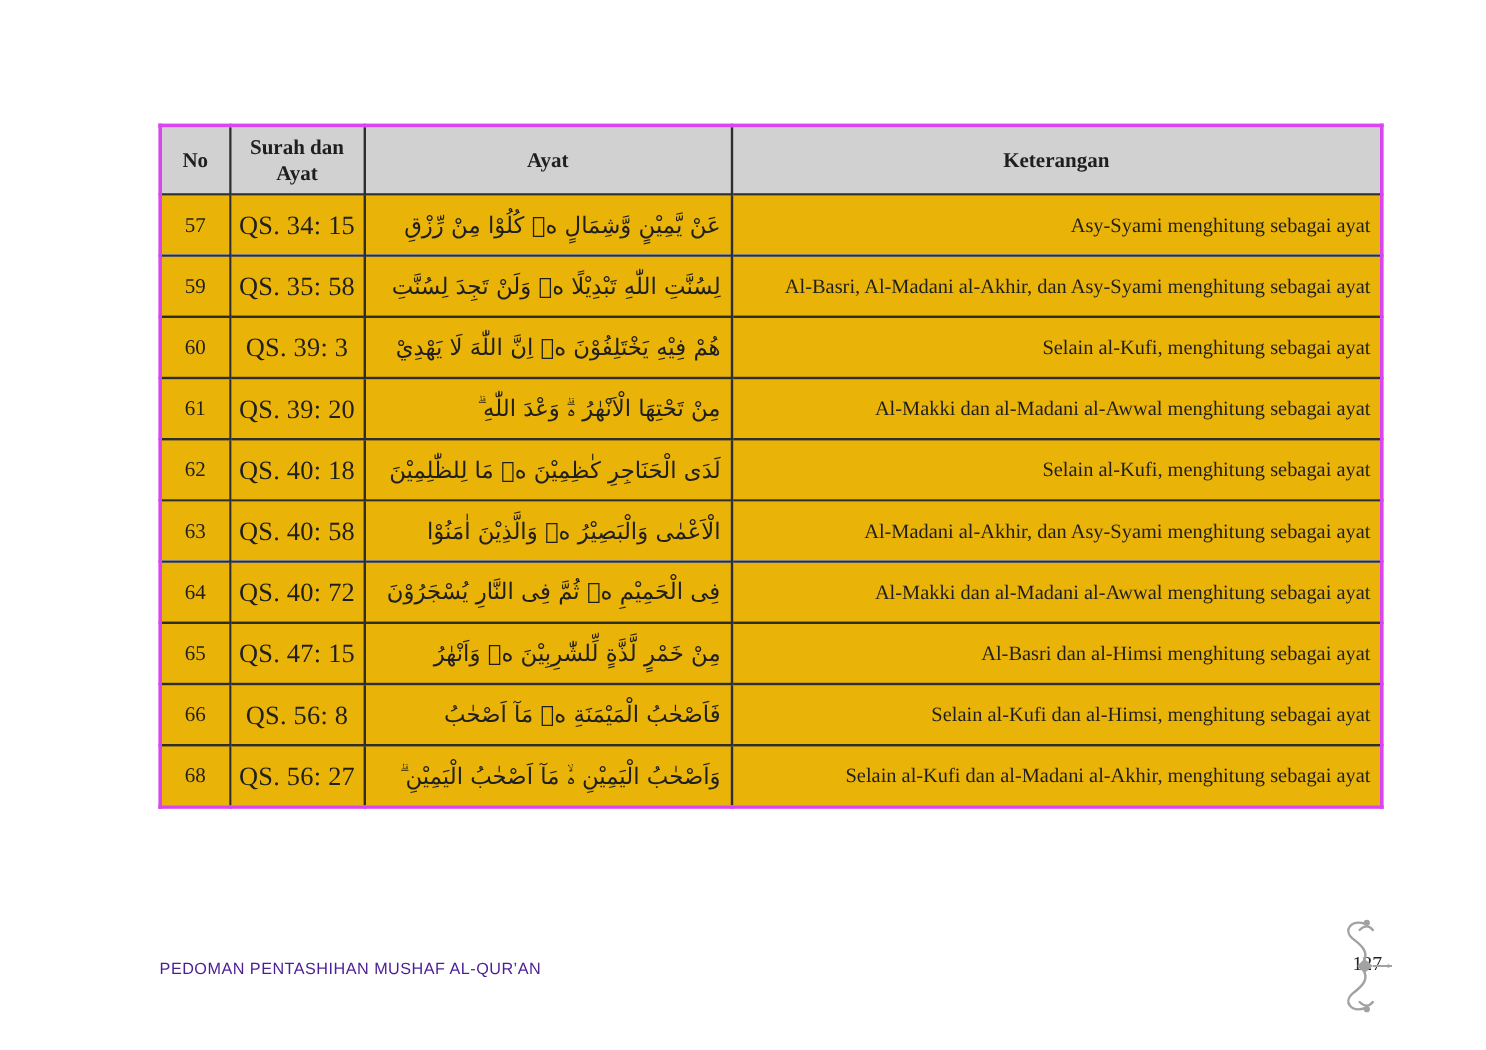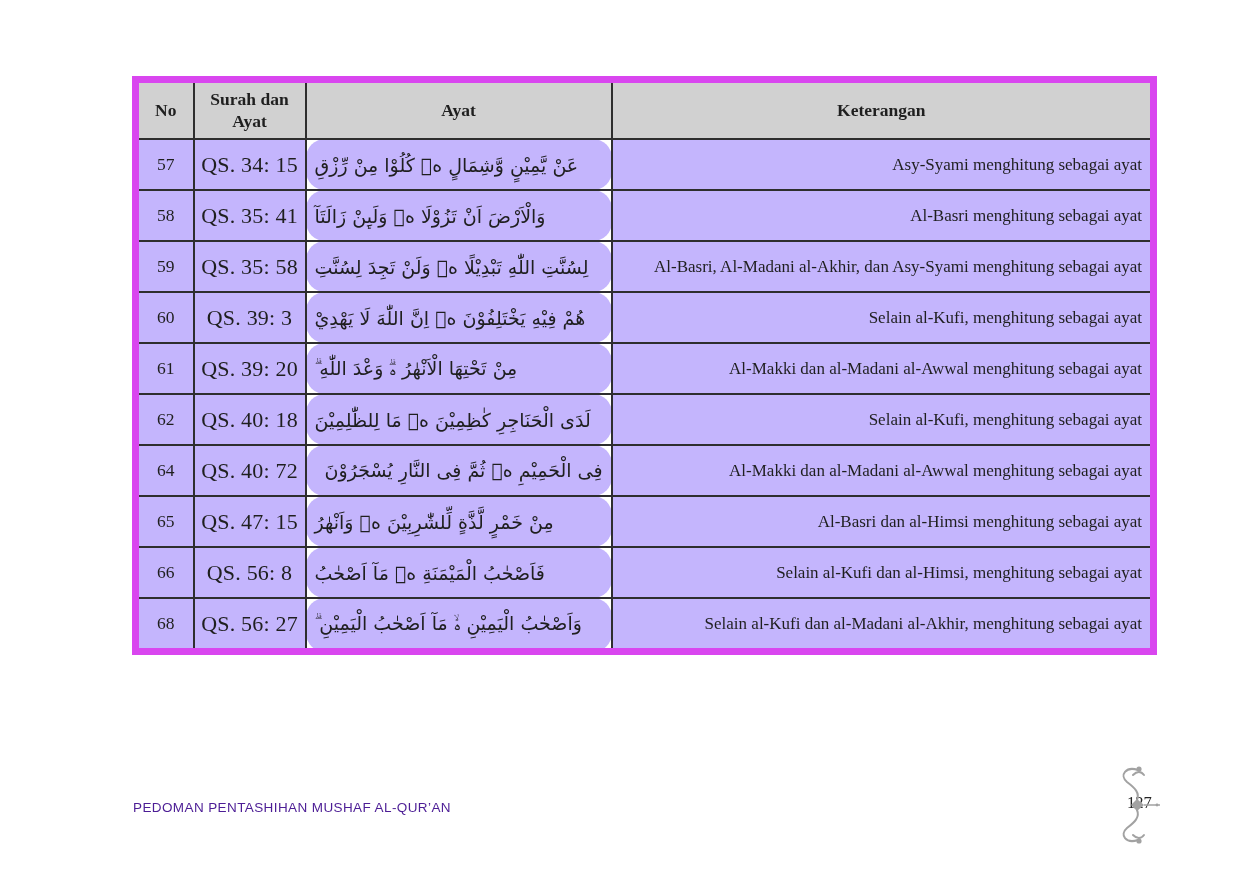--- a/index.html
+++ b/index.html
@@ -10,51 +10,50 @@
     background: #ffffff;
     font-family: "Liberation Serif", serif;
     color: #1f1f1f;
     overflow: hidden;
   }
 
   
   .main-table {
     position: absolute;
     left: 132px;
-    top: 76px;
+    top: 103px;
     width: 1018px;
     border-collapse: collapse;
     table-layout: fixed;
-    border: 7px solid #d946ef;
+    border: 3px solid #d946ef;
     padding-left: 32px;
   }
   .main-table th, .main-table td {
     border: 2px solid #2e2e2e;
     overflow: hidden;
   }
   .main-table th {
     background: #d1d1d1;
     height: 55px;
     font-size: 17.5px;
     font-weight: bold;
     text-align: center;
     line-height: 1.25;
     padding: 0 8px;
   }
-  .main-table td { height: 47px; background: #c4b5fd; vertical-align: middle; }
+  .main-table td { height: 47px; background: #eab308; vertical-align: middle; }
   .cell-no    { text-align: center; font-size: 17.5px; }
   .cell-surah { text-align: center; font-size: 22px; letter-spacing: 0.2px; }
   .cell-ayat  {
-    text-align: left;
+    text-align: right;
     direction: rtl;
     font-family: "DejaVu Sans", sans-serif;
     font-size: 19px;
     padding: 0 8px;
     white-space: nowrap;
-    border-radius: 19px;
   }
   .cell-ket   {
     font-size: 17px;
     text-align: right;
     padding: 0 8px 0 13px;
     white-space: nowrap;
   }
   .ayah-marker {
     display: inline-flex;
     align-items: center;
@@ -128,34 +127,20 @@
       </td>
       <td class="cell-ayat">
         <span>عَنْ يَّمِيْنٍ وَّشِمَالٍ ەۗ كُلُوْا مِنْ رِّزْقِ</span>
       </td>
       <td class="cell-ket">
         <span>Asy-Syami menghitung sebagai ayat</span>
       </td>
     </tr>
         <tr>
       <td class="cell-no">
-        <span>58</span>
-      </td>
-      <td class="cell-surah">
-        <span>QS. 35: 41</span>
-      </td>
-      <td class="cell-ayat">
-        <span>وَالْاَرْضَ اَنْ تَزُوْلَا ەۚ وَلَىِٕنْ زَالَتَآ</span>
-      </td>
-      <td class="cell-ket">
-        <span>Al-Basri menghitung sebagai ayat</span>
-      </td>
-    </tr>
-        <tr>
-      <td class="cell-no">
         <span>59</span>
       </td>
       <td class="cell-surah">
         <span>QS. 35: 58</span>
       </td>
       <td class="cell-ayat">
         <span>لِسُنَّتِ اللّٰهِ تَبْدِيْلًا ەۚ وَلَنْ تَجِدَ لِسُنَّتِ</span>
       </td>
       <td class="cell-ket">
         <span>Al-Basri, Al-Madani al-Akhir, dan Asy-Syami menghitung sebagai ayat</span>
@@ -194,20 +179,34 @@
         <span>62</span>
       </td>
       <td class="cell-surah">
         <span>QS. 40: 18</span>
       </td>
       <td class="cell-ayat">
         <span>لَدَى الْحَنَاجِرِ كٰظِمِيْنَ ەۗ مَا لِلظّٰلِمِيْنَ</span>
       </td>
       <td class="cell-ket">
         <span>Selain al-Kufi, menghitung sebagai ayat</span>
+      </td>
+    </tr>
+        <tr>
+      <td class="cell-no">
+        <span>63</span>
+      </td>
+      <td class="cell-surah">
+        <span>QS. 40: 58</span>
+      </td>
+      <td class="cell-ayat">
+        <span>الْاَعْمٰى وَالْبَصِيْرُ ەۙ وَالَّذِيْنَ اٰمَنُوْا</span>
+      </td>
+      <td class="cell-ket">
+        <span>Al-Madani al-Akhir, dan Asy-Syami menghitung sebagai ayat</span>
       </td>
     </tr>
         <tr>
       <td class="cell-no">
         <span>64</span>
       </td>
       <td class="cell-surah">
         <span>QS. 40: 72</span>
       </td>
       <td class="cell-ayat">

